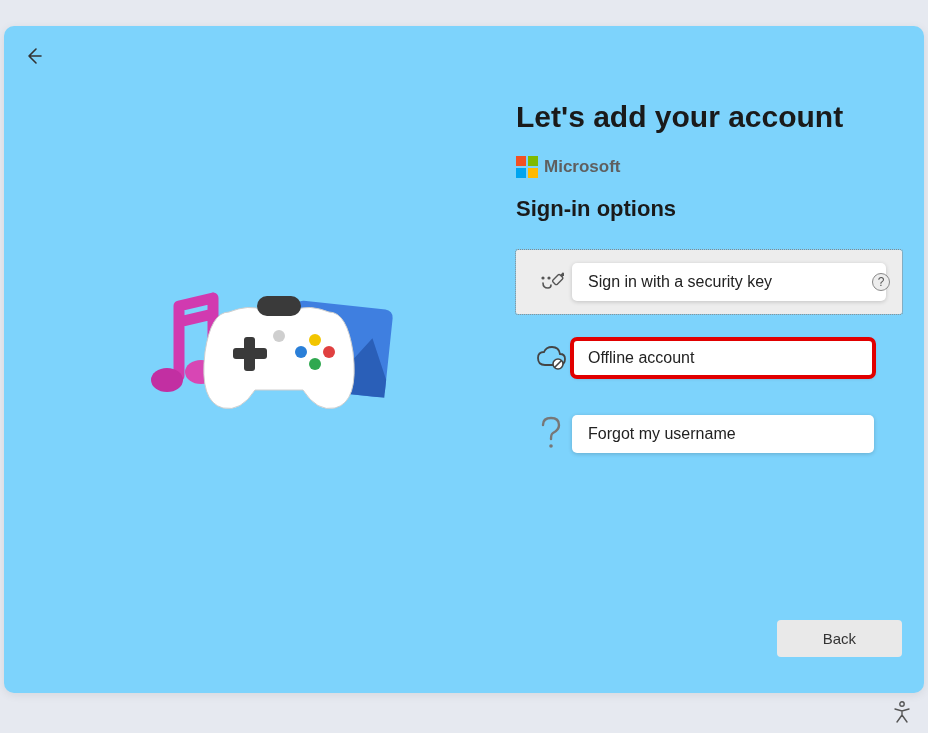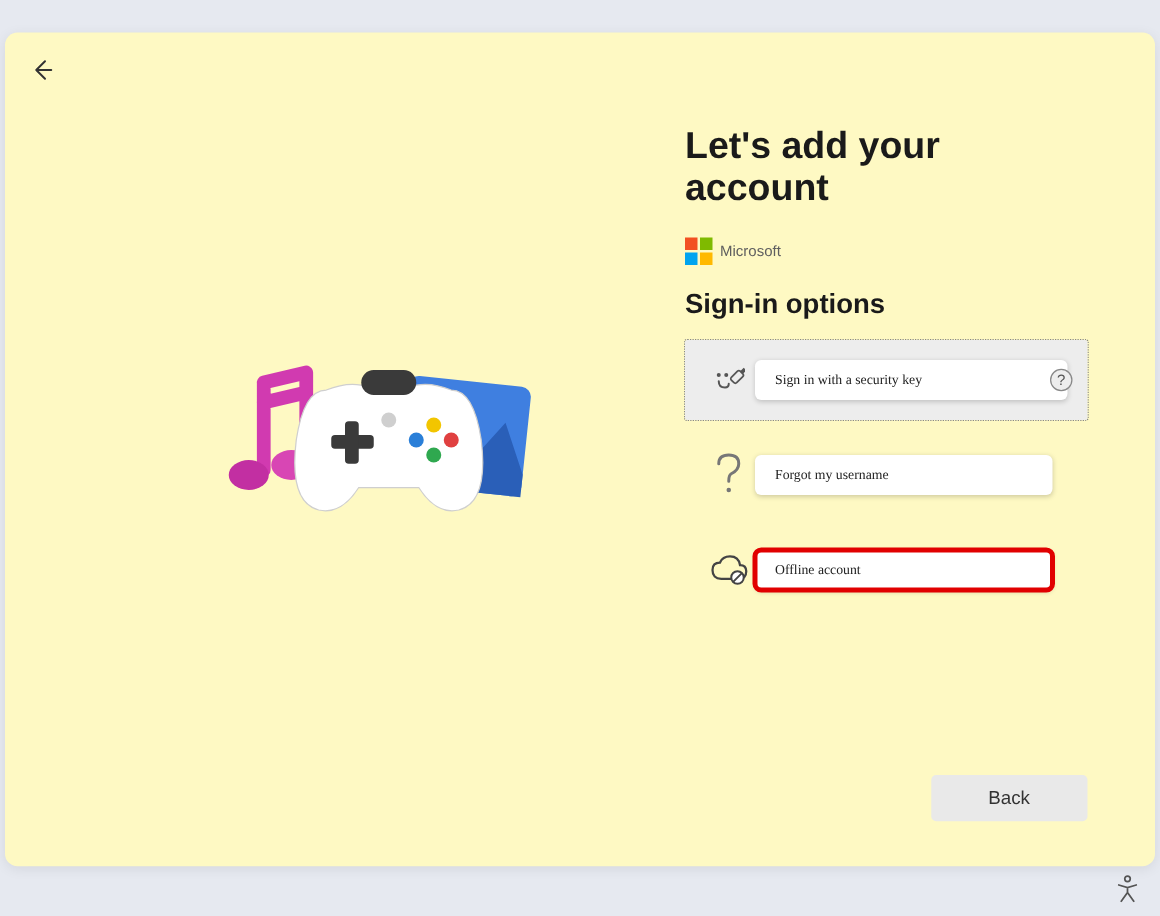--- a/index.html
+++ b/index.html
@@ -10,24 +10,24 @@
       height: 733px;
       position: relative;
       overflow: hidden;
     }
     .window {
       position: absolute;
       top: 26px;
       left: 4px;
       right: 4px;
       bottom: 40px;
-      background: #fef9c3;
+      background: #7dd3fc;
       border-radius: 10px;
       box-shadow: 0 2px 10px rgba(0,0,0,0.08);
-      padding: 28px 54px;
+      padding: 28px 22px;
     }
     .back-arrow {
       position: absolute;
       top: 20px;
       left: 20px;
       cursor: pointer;
       color: #333;
     }
     .content {
       display: flex;
@@ -65,26 +65,26 @@
     }
     .ms-logo {
       display: flex;
       align-items: center;
       gap: 6px;
       margin-bottom: 18px;
     }
     .ms-squares { display: grid; grid-template-columns: 10px 10px; grid-template-rows: 10px 10px; gap: 2px; }
     .ms-squares span { display:block; width:10px; height:10px; }
     .sq1{background:#f25022;} .sq2{background:#7fba00;} .sq3{background:#00a4ef;} .sq4{background:#ffb900;}
-    .ms-text { font-size: 12px; color:#5f5f5f; font-weight:400; }
+    .ms-text { font-size: 17px; color:#5f5f5f; font-weight:700; }
     .options-title {
       font-size: 22px;
       font-weight: 600;
       color: #1a1a1a;
-      margin-bottom: 16px;
+      margin-bottom: 28px;
     }
     .option-card {
       display: flex;
       align-items: center;
       margin-bottom: 12px;
       position: relative;
       cursor: pointer;
       min-height: 64px;
     }
     .option-card.selected {
@@ -108,21 +108,21 @@
     .option-card:not(.selected) .option-icon { padding-left: 14px; width: 56px; }
     .option-pill {
       background: #fff;
       border-radius: 5px;
       box-shadow: 0 1px 4px rgba(0,0,0,0.18);
       padding: 10px 16px;
       flex: 1;
       margin-right: 28px;
     }
     .option-card.selected .option-pill { margin-right: 6px; }
-    .option-label { font-size: 11px; color:#222;font-family:Liberation Serif, serif; }
+    .option-label { font-size: 16px; color:#222; }
     .option-sub { font-size: 12.5px; color:#4a4a4a; line-height:1.25; margin-top:2px; max-width: 270px; }
     .help-badge {
       position: absolute;
       right: 12px;
       top: 50%;
       transform: translateY(-50%);
       width: 18px; height: 18px;
       border: 1px solid #888;
       border-radius: 50%;
       display:flex; align-items:center; justify-content:center;
@@ -222,45 +222,45 @@
               <rect x="10" y="1.5" width="4" height="3" fill="#555"></rect>
             </g>
           </svg>
         </div>
         <div class="option-pill">
           <div class="option-label">Sign in with a security key</div>
         </div>
         <div class="help-badge">?</div>
       </div>
 
-      <div class="option-card">
-        <div class="option-icon">
-          <svg width="26" height="38" viewBox="0 0 26 38">
-            <path d="M5 10 Q5 3 13 3 Q21 3 21 10 Q21 15 15 18 Q13 19 13 24" stroke="#777" stroke-width="2.4" fill="none" stroke-linecap="round"></path>
-            <circle cx="13" cy="31" r="1.8" fill="#777"></circle>
-          </svg>
-        </div>
-        <div class="option-pill">
-          <div class="option-label">Forgot my username</div>
-        </div>
-      </div>
-
       <div class="option-card highlighted">
         <div class="option-icon">
           <svg width="32" height="26" viewBox="0 0 32 26">
             <path d="M10 20 Q3 20 3 13 Q3 7 9 7 Q11 2 17 2 Q24 2 25 9 Q30 9 30 14 Q30 20 24 20 Z" fill="none" stroke="#444" stroke-width="1.8"></path>
             <circle cx="23" cy="19" r="5" fill="#fff" stroke="#444" stroke-width="1.6"></circle>
             <line x1="19.5" y1="22.5" x2="26.5" y2="15.5" stroke="#444" stroke-width="1.6"></line>
           </svg>
         </div>
         <div class="option-pill">
           <div class="option-label">Offline account</div>
         </div>
       </div>
 
+      <div class="option-card">
+        <div class="option-icon">
+          <svg width="26" height="38" viewBox="0 0 26 38">
+            <path d="M5 10 Q5 3 13 3 Q21 3 21 10 Q21 15 15 18 Q13 19 13 24" stroke="#777" stroke-width="2.4" fill="none" stroke-linecap="round"></path>
+            <circle cx="13" cy="31" r="1.8" fill="#777"></circle>
+          </svg>
+        </div>
+        <div class="option-pill">
+          <div class="option-label">Forgot my username</div>
+        </div>
+      </div>
+
       <button class="back-button">Back</button>
     </div>
 
   </div>
 </div>
 
 <div class="accessibility-icon">
   <svg width="20" height="22" viewBox="0 0 20 22">
     <circle cx="10" cy="3" r="2.2" fill="none" stroke="#555" stroke-width="1.4"></circle>
     <path d="M3 8 L10 10 L17 8 M10 10 L10 14 M10 14 L5 21 M10 14 L15 21" stroke="#555" stroke-width="1.4" fill="none" stroke-linecap="round"></path>

